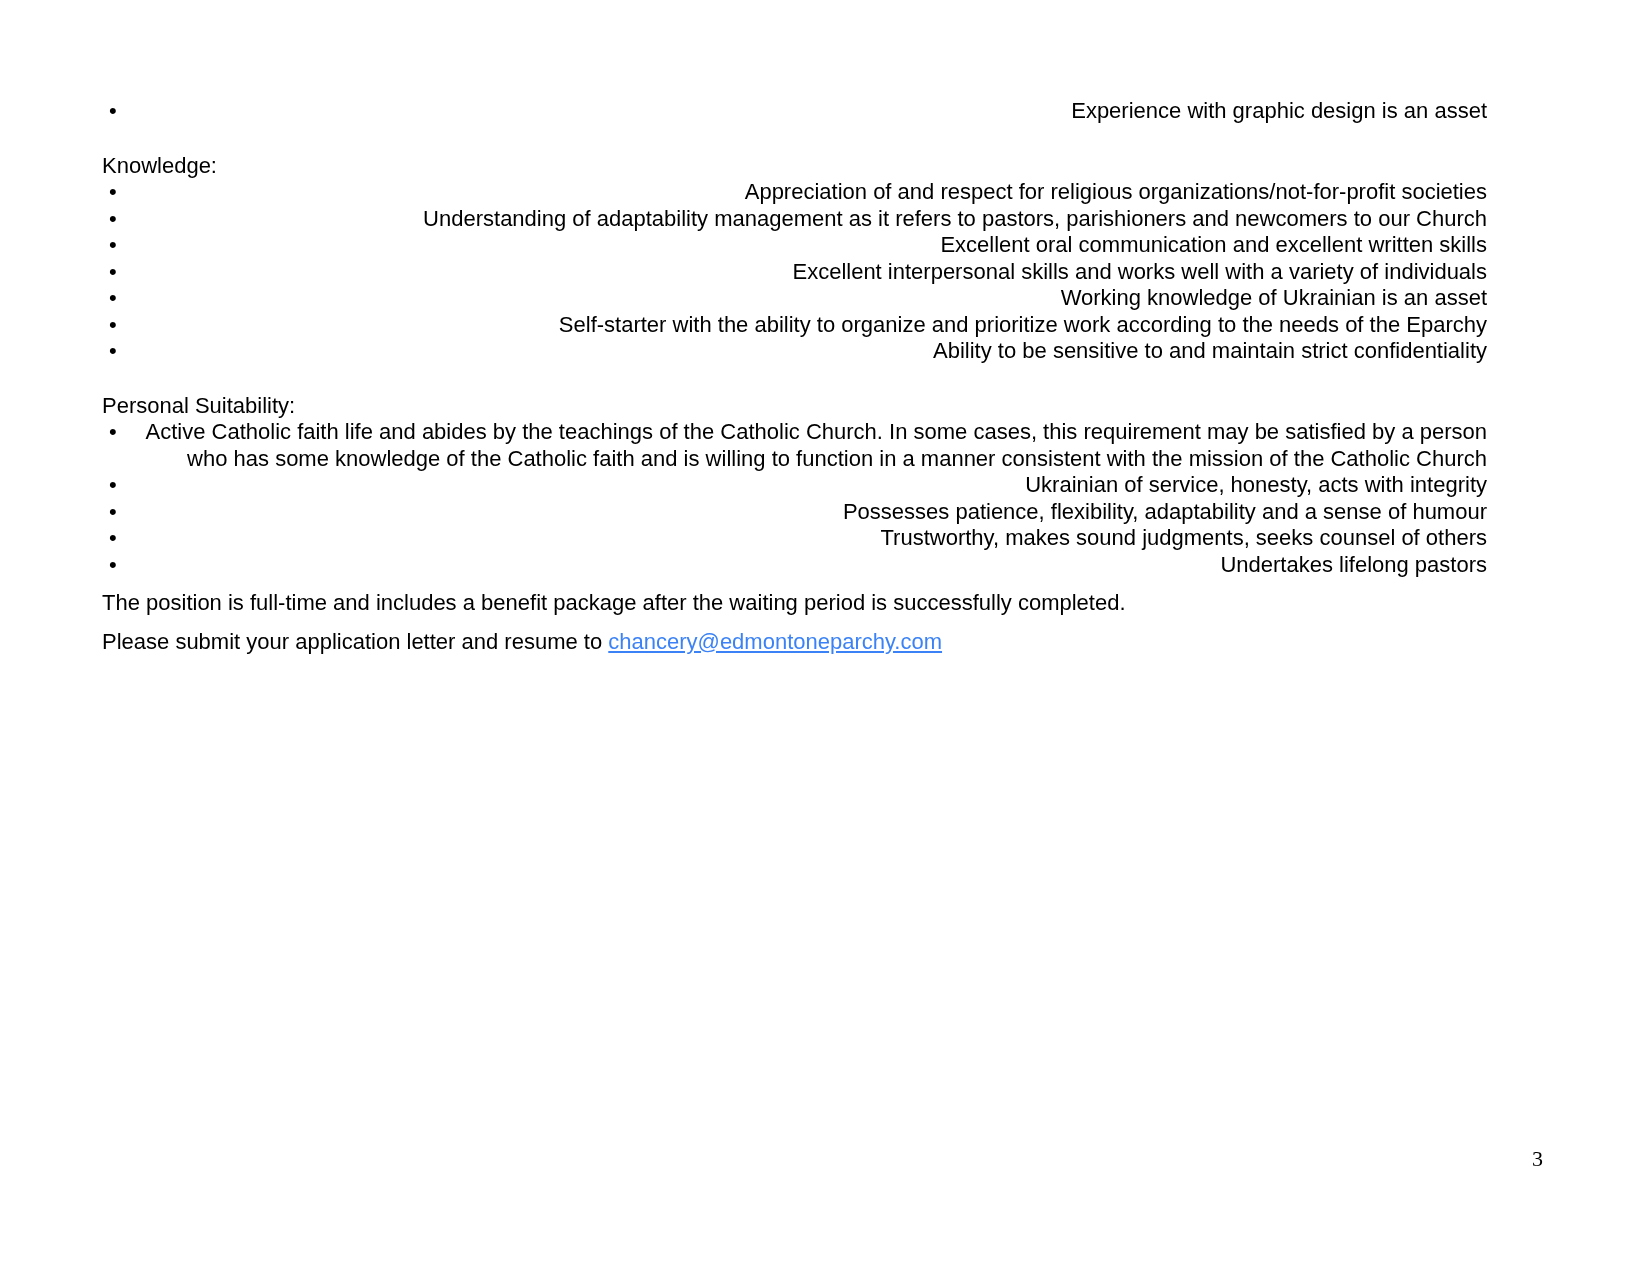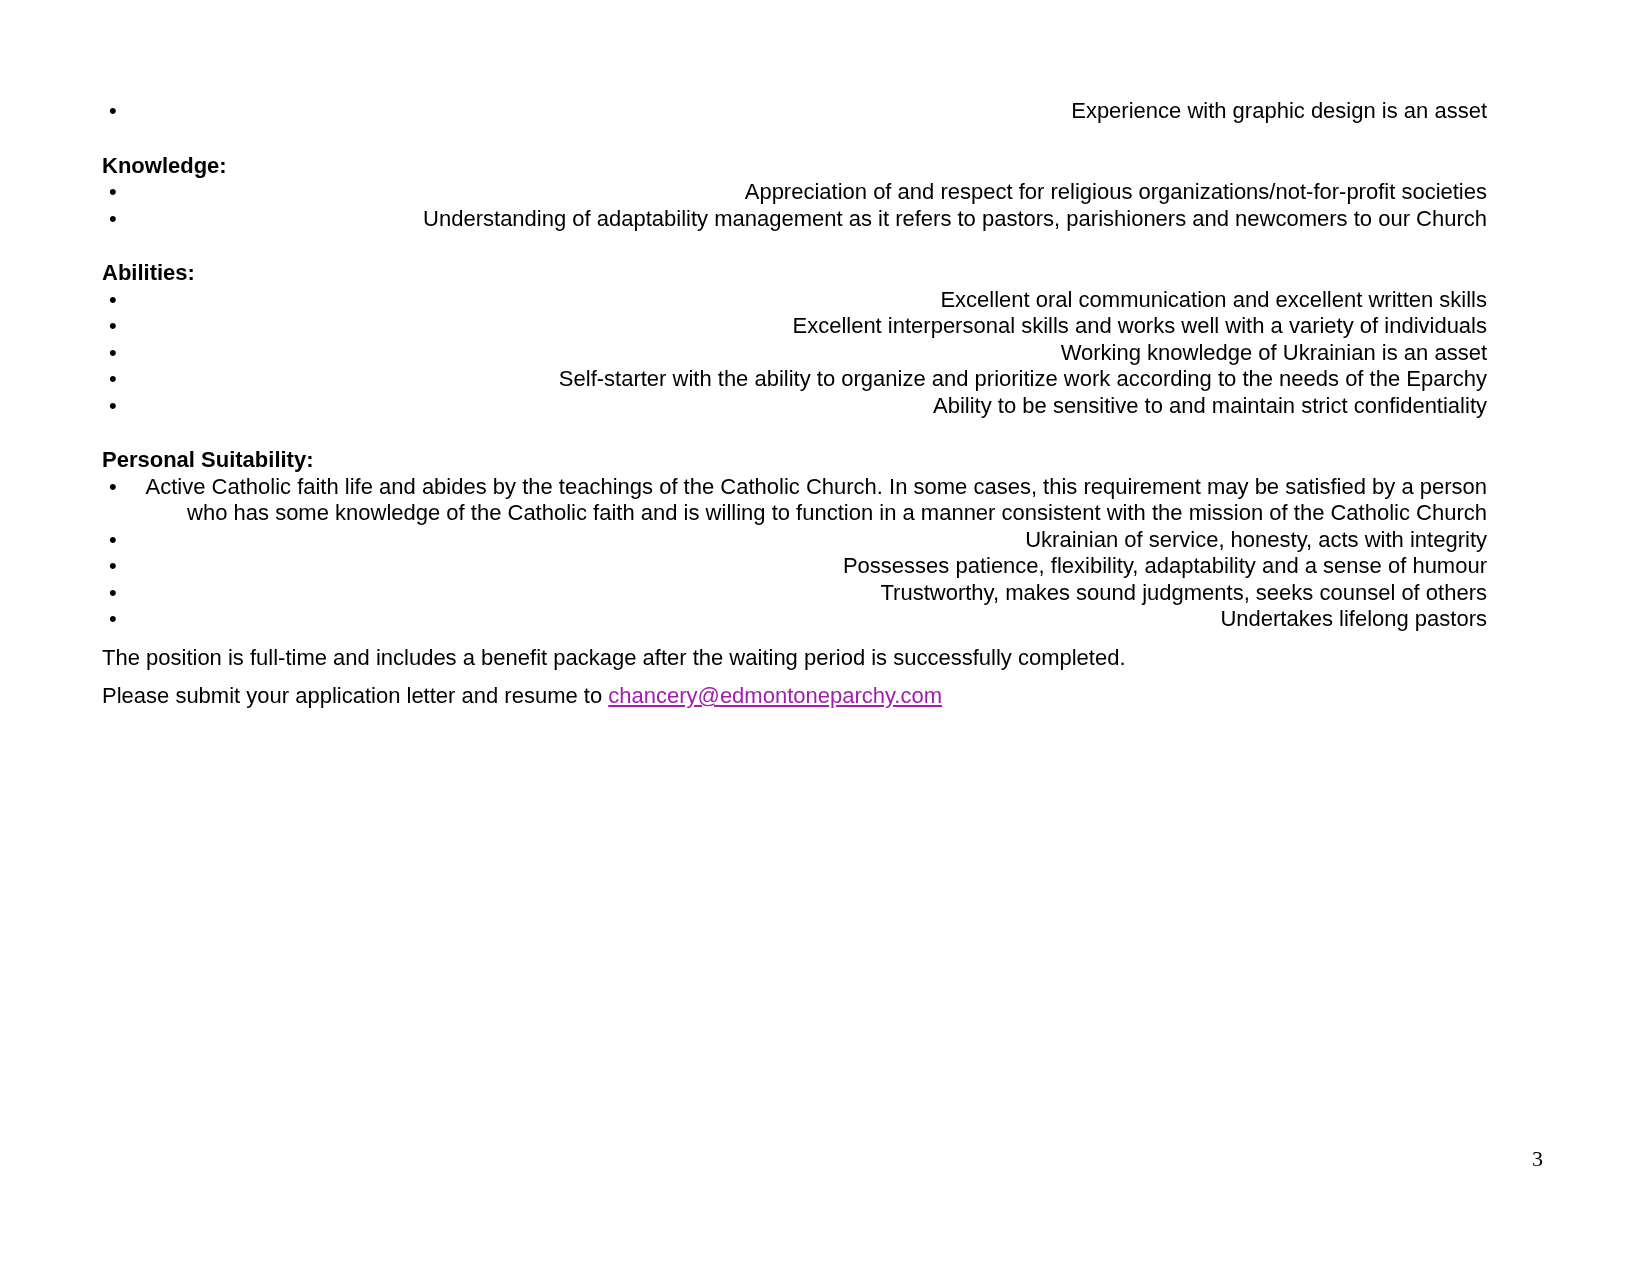--- a/index.html
+++ b/index.html
@@ -28,26 +28,26 @@
   .li { display: flex; align-items: flex-start; }
   .marker {
     flex: 0 0 35px;
     width: 35px;
     padding-left: 7px;
     font-size: 22px;
   }
   .t { flex: 1 1 auto; max-width: 1350px; text-align: right; }
   h2.heading {
     font-size: 22px;
-    font-weight: bold;
+    font-weight: normal;
     line-height: 26.5px;
     margin-top: 28px;
   }
   p.para { margin-top: 12px; max-width: 1360px; }
-  a.email { color: #a21caf; text-decoration: underline; cursor: pointer; }
+  a.email { color: #3b82f6; text-decoration: underline; cursor: pointer; }
   .page-number {
     position: absolute;
     left: 1532px;
     top: 1148px;
     font-family: "Liberation Serif", serif;
     font-size: 22px;
     line-height: 22px;
   }
 </style>
 </head>
@@ -68,21 +68,20 @@
       <li class="li">
         <span class="marker">•</span>
         <span class="t">Appreciation of and respect for religious organizations/not-for-profit societies</span>
       </li>
       <li class="li">
         <span class="marker">•</span>
         <span class="t">Understanding of adaptability management as it refers to pastors, parishioners and newcomers to our Church</span>
       </li>
     </ul>
 
-    <h2 class="heading">Abilities:</h2>
     <ul class="bullets">
       <li class="li">
         <span class="marker">•</span>
         <span class="t">Excellent oral communication and excellent written skills</span>
       </li>
       <li class="li">
         <span class="marker">•</span>
         <span class="t">Excellent interpersonal skills and works well with a variety of individuals</span>
       </li>
       <li class="li">

